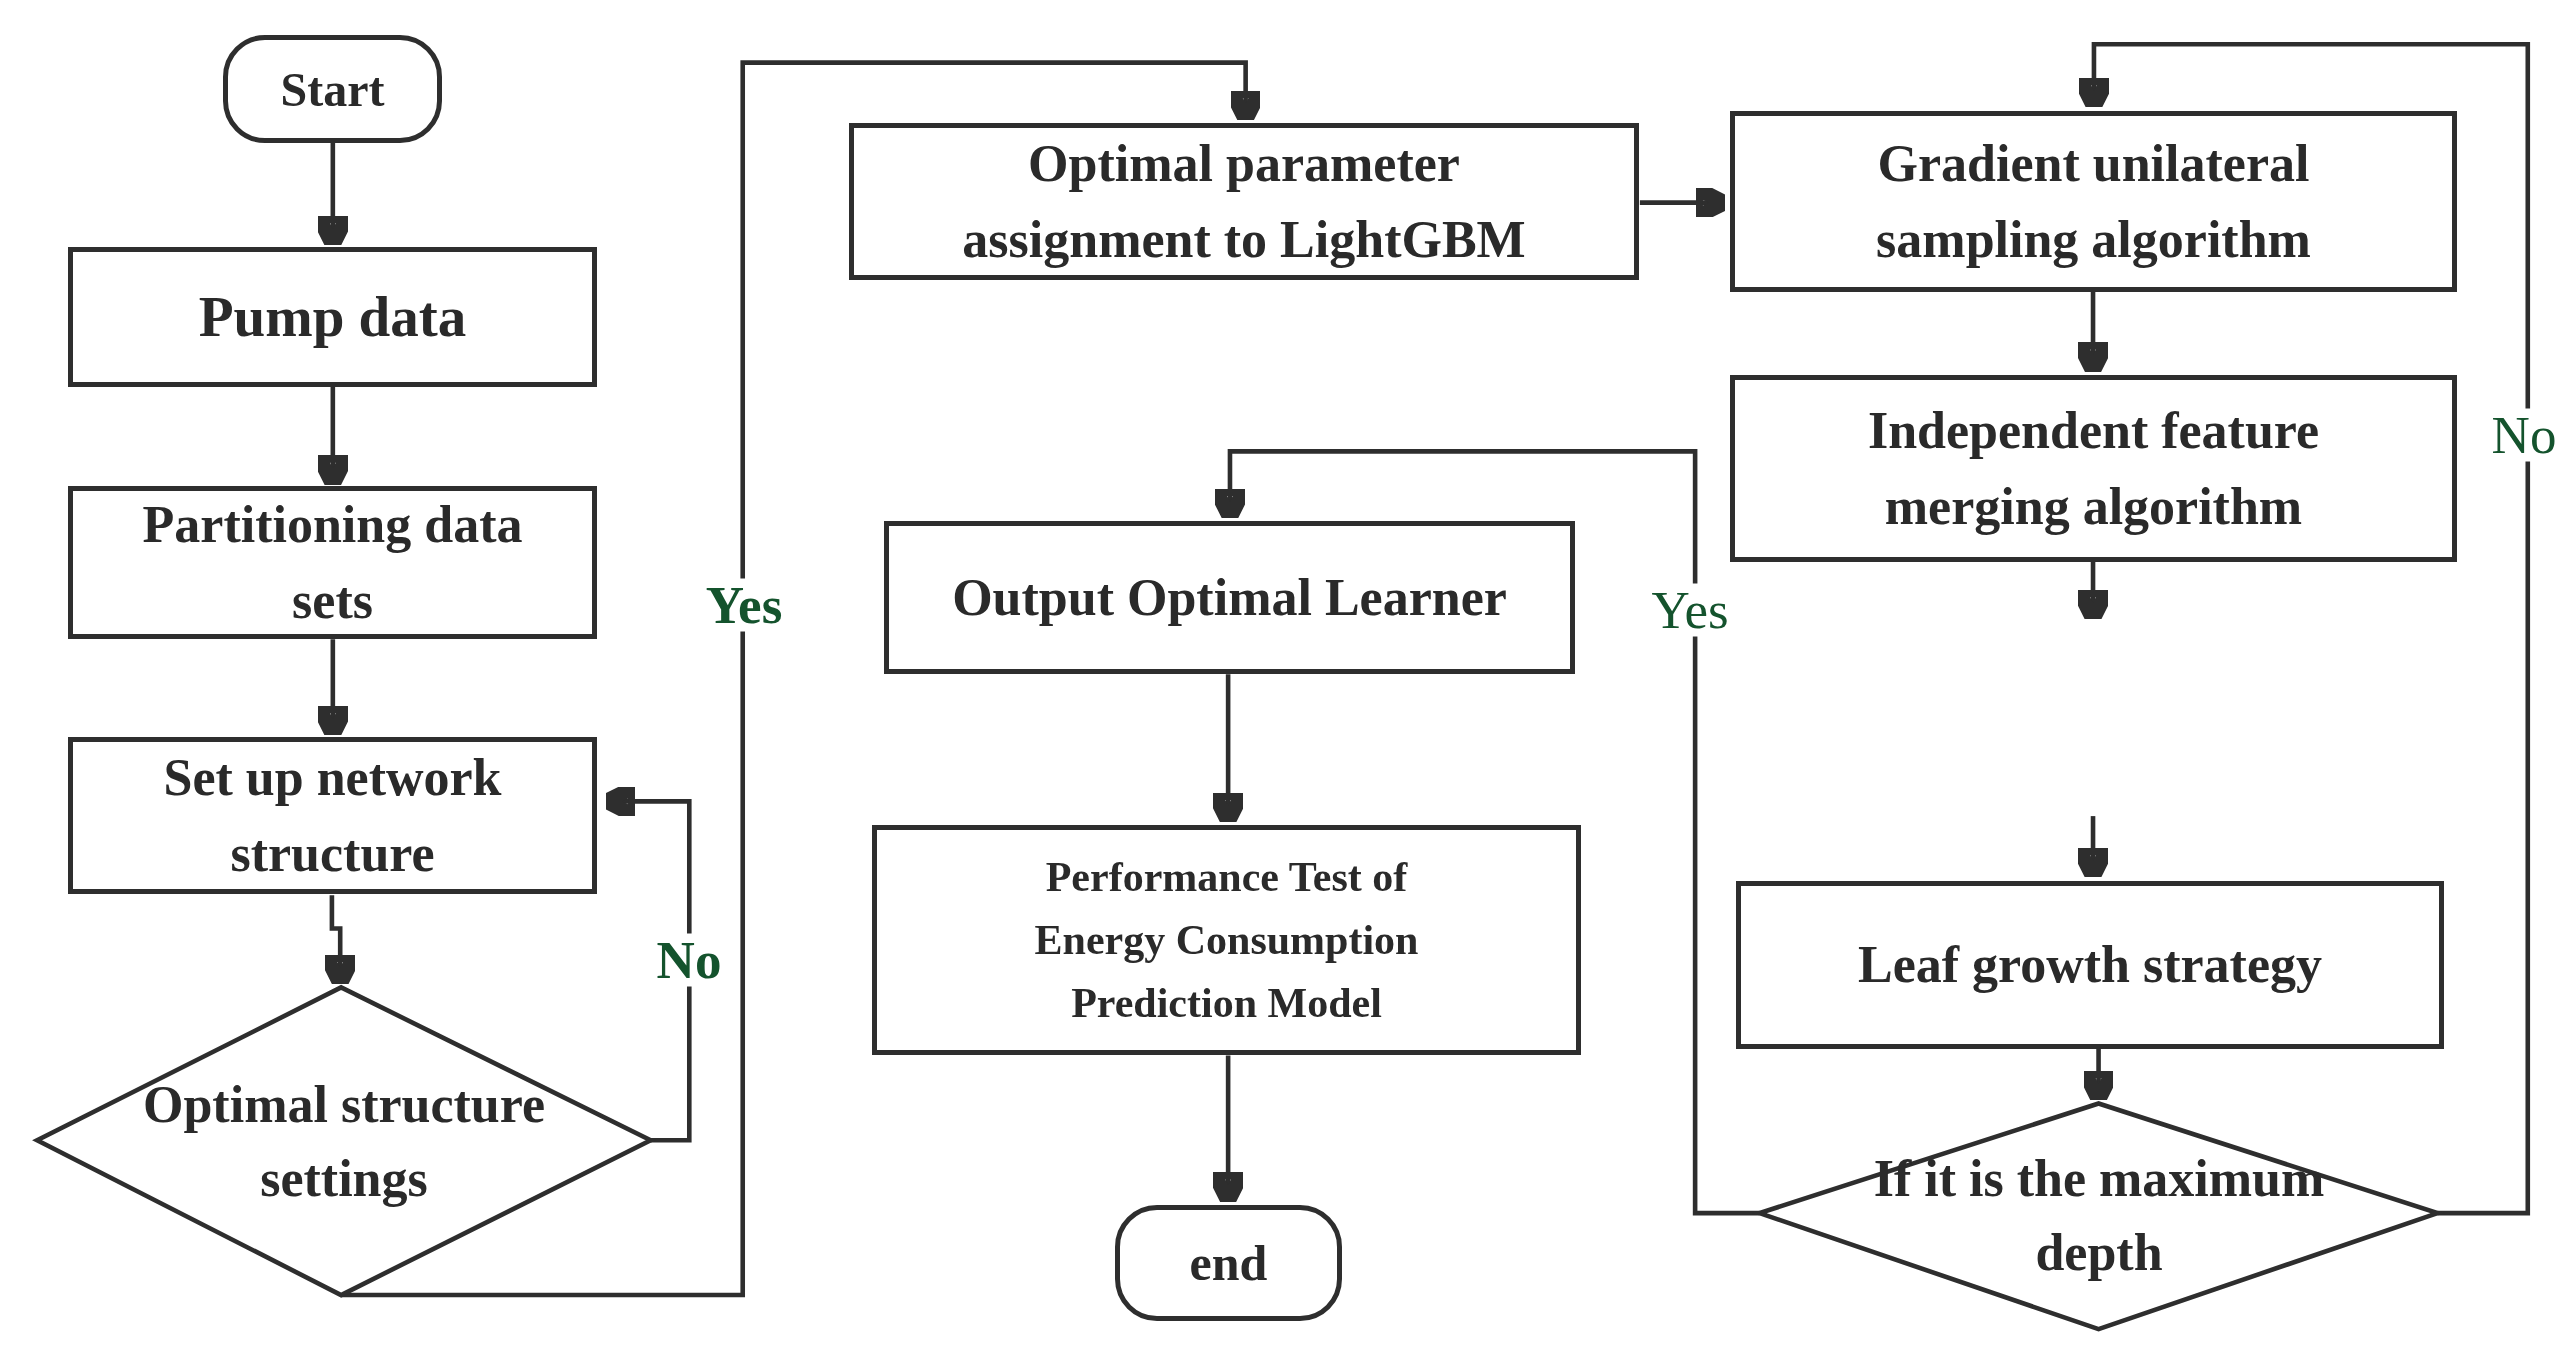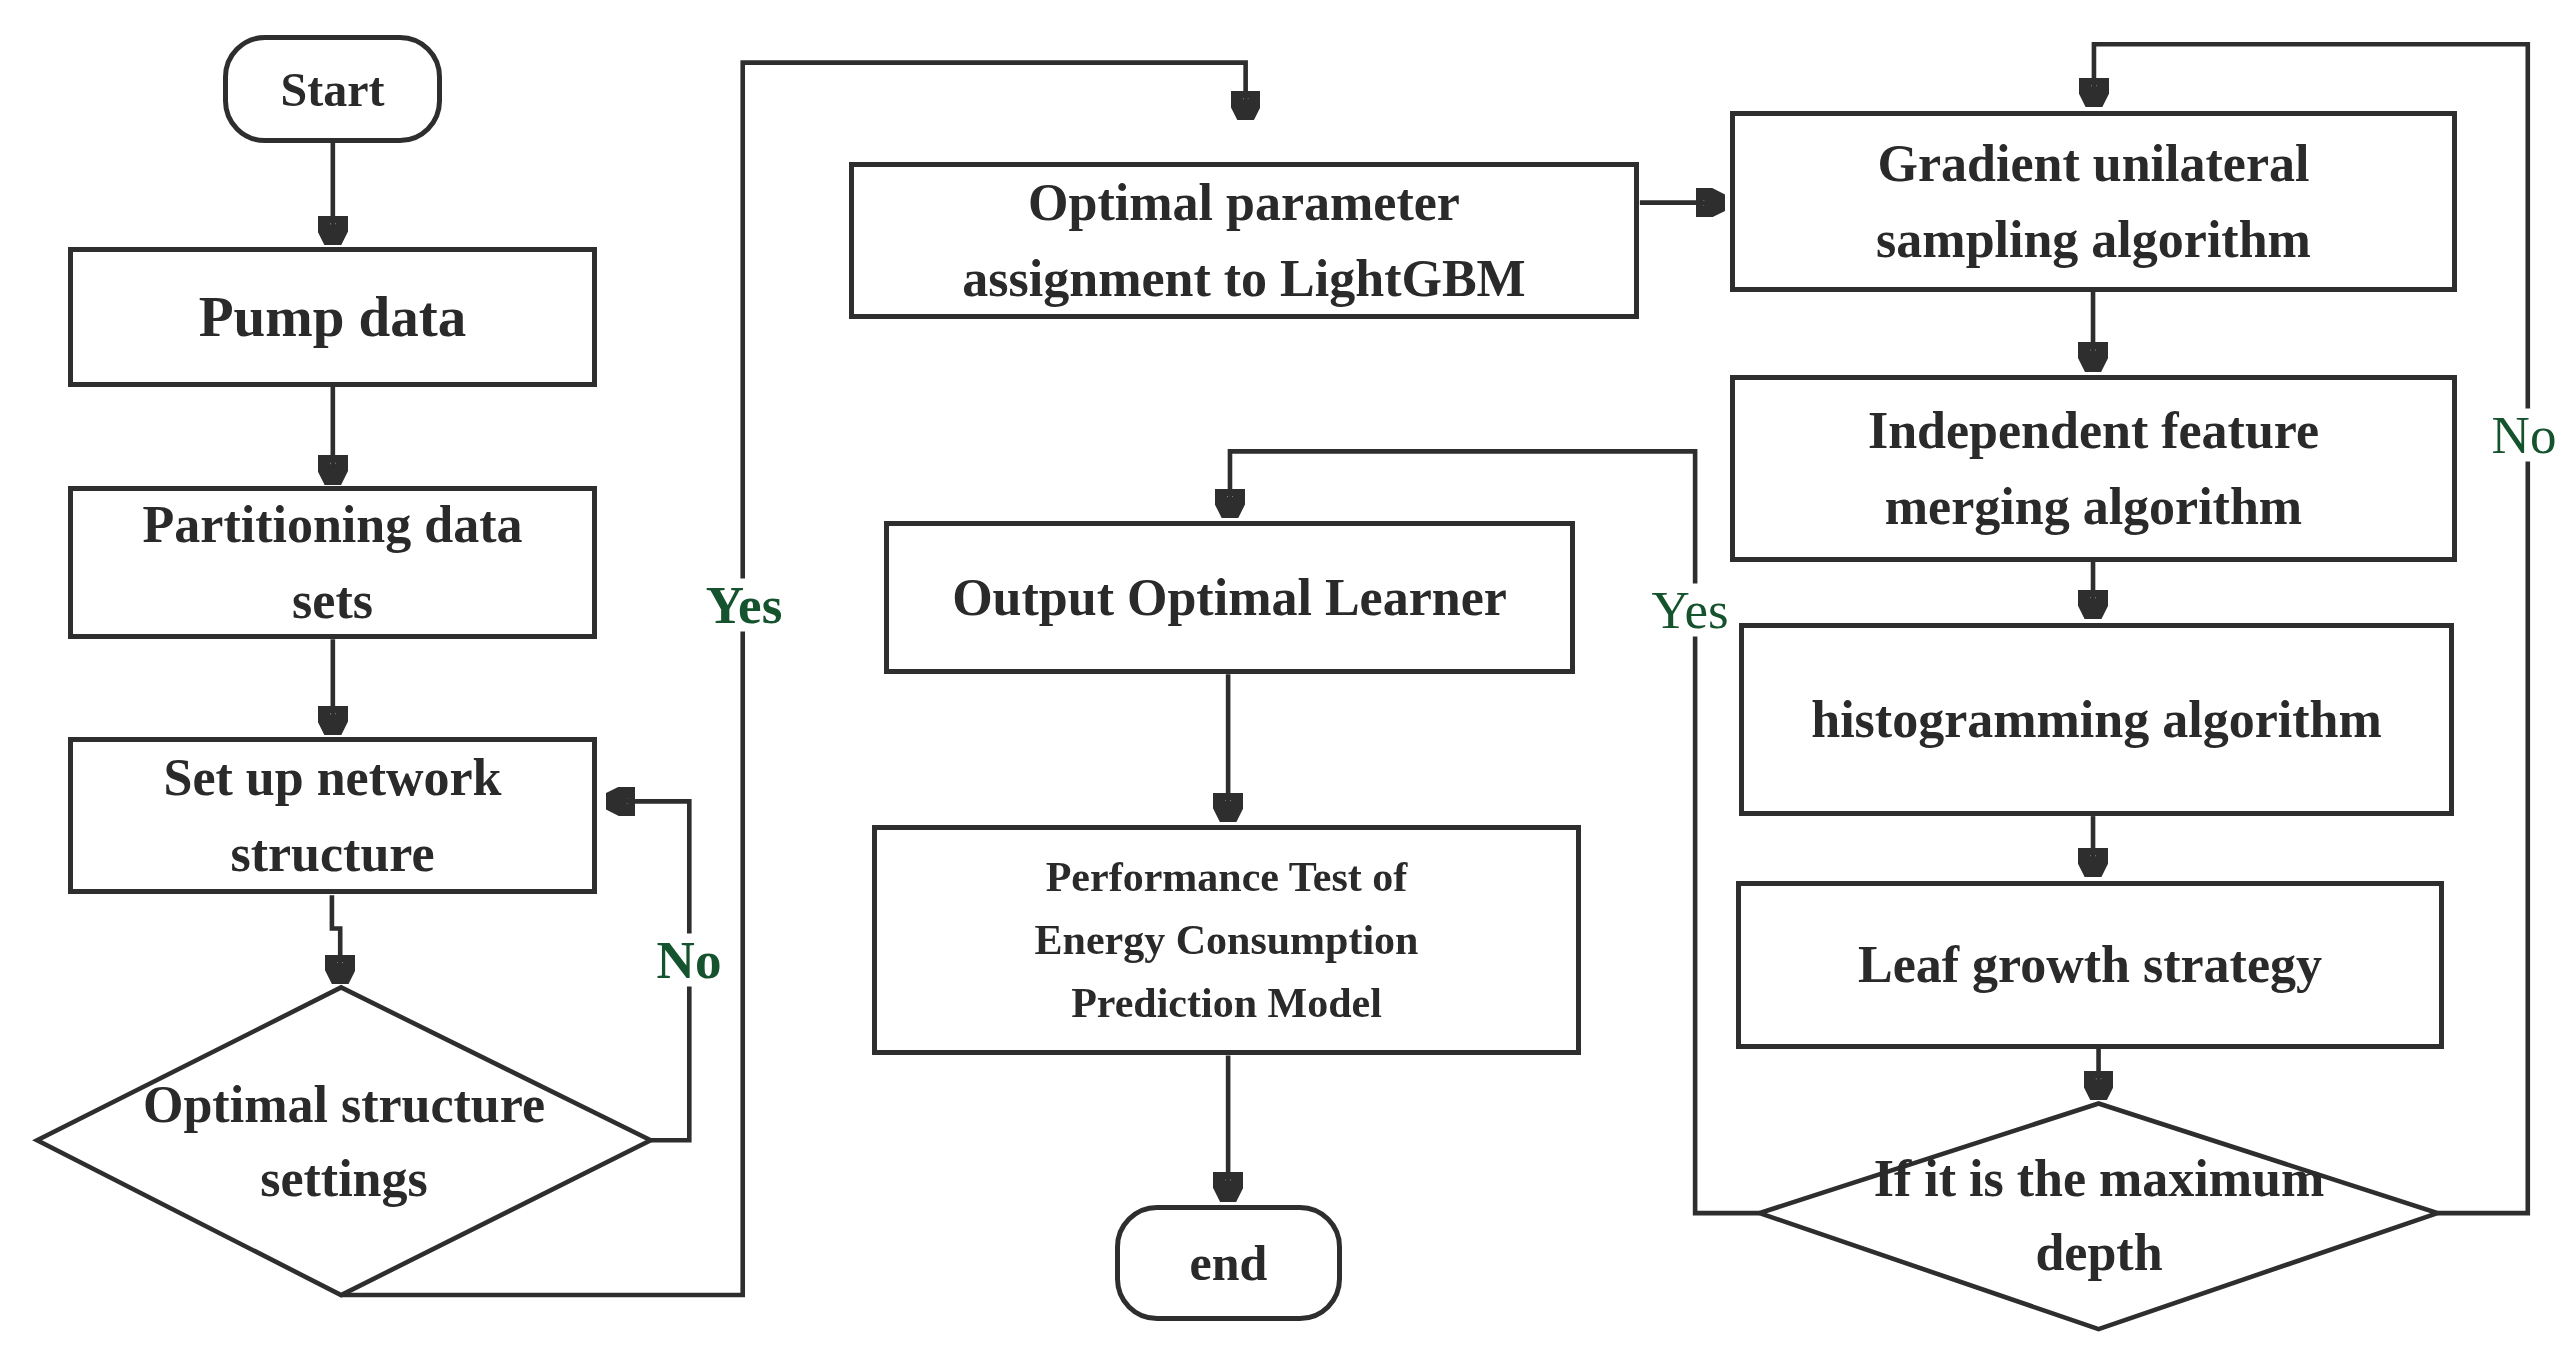--- a/index.html
+++ b/index.html
@@ -91,38 +91,37 @@
 
   <div class="node f56" style="left:68px;top:486px;width:529px;height:153px;">Partitioning data
 sets</div>
 
   <div class="node f56" style="left:68px;top:737px;width:529px;height:157px;">Set up network
 structure</div>
 
   <div class="diamond-label" style="left:86px;top:1052px;width:516px;height:180px;">Optimal structure
 settings</div>
 
-  <div class="node f56" style="left:849px;top:123px;width:790px;height:157px;margin-top:39px;">Optimal parameter
+  <div class="node f56" style="left:849px;top:123px;width:790px;height:157px;">Optimal parameter
 assignment to LightGBM</div>
 
   <div class="node f56" style="left:884px;top:521px;width:691px;height:153px;">Output Optimal Learner</div>
 
   <div class="node f54" style="left:872px;top:825px;width:709px;height:230px;">Performance Test of
 Energy Consumption
 Prediction Model</div>
 
   <div class="node terminal" style="left:1115px;top:1205px;width:227px;height:116px;font-size:50px;">end</div>
 
   <div class="node f56" style="left:1730px;top:111px;width:727px;height:181px;">Gradient unilateral
 sampling algorithm</div>
 
   <div class="node f56" style="left:1730px;top:375px;width:727px;height:187px;">Independent feature
 merging algorithm</div>
 
-  <div class="node f56" style="left:1739px;top:623px;width:715px;height:193px;">histogramming algorithm</div>
 
   <div class="node f56" style="left:1736px;top:881px;width:708px;height:168px;">Leaf growth strategy</div>
 
   <div class="diamond-label" style="left:1795px;top:1131px;width:608px;height:170px;">If it is the maximum
 depth</div>
 
   <div class="edge-label bold" style="left:744px;top:605px;">Yes</div>
 
   <div class="edge-label bold" style="left:689px;top:960px;">No</div>
 

